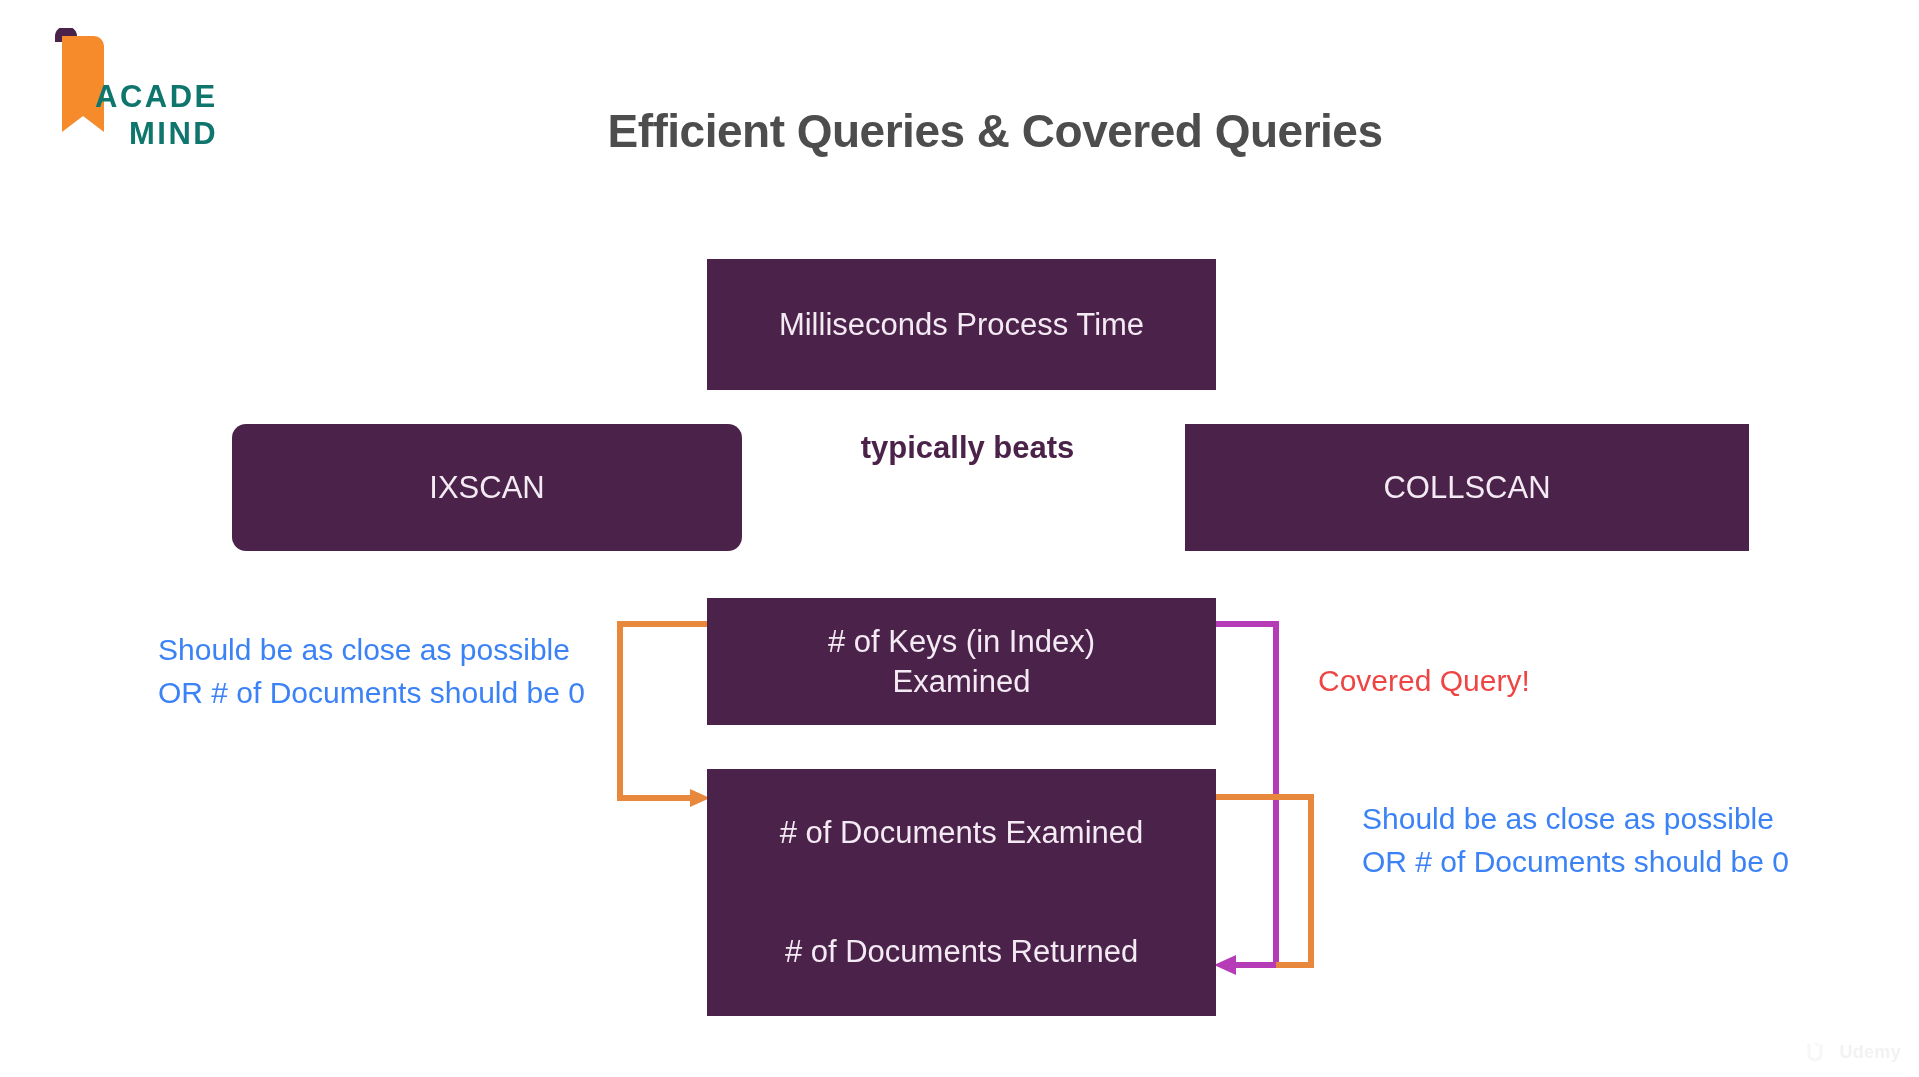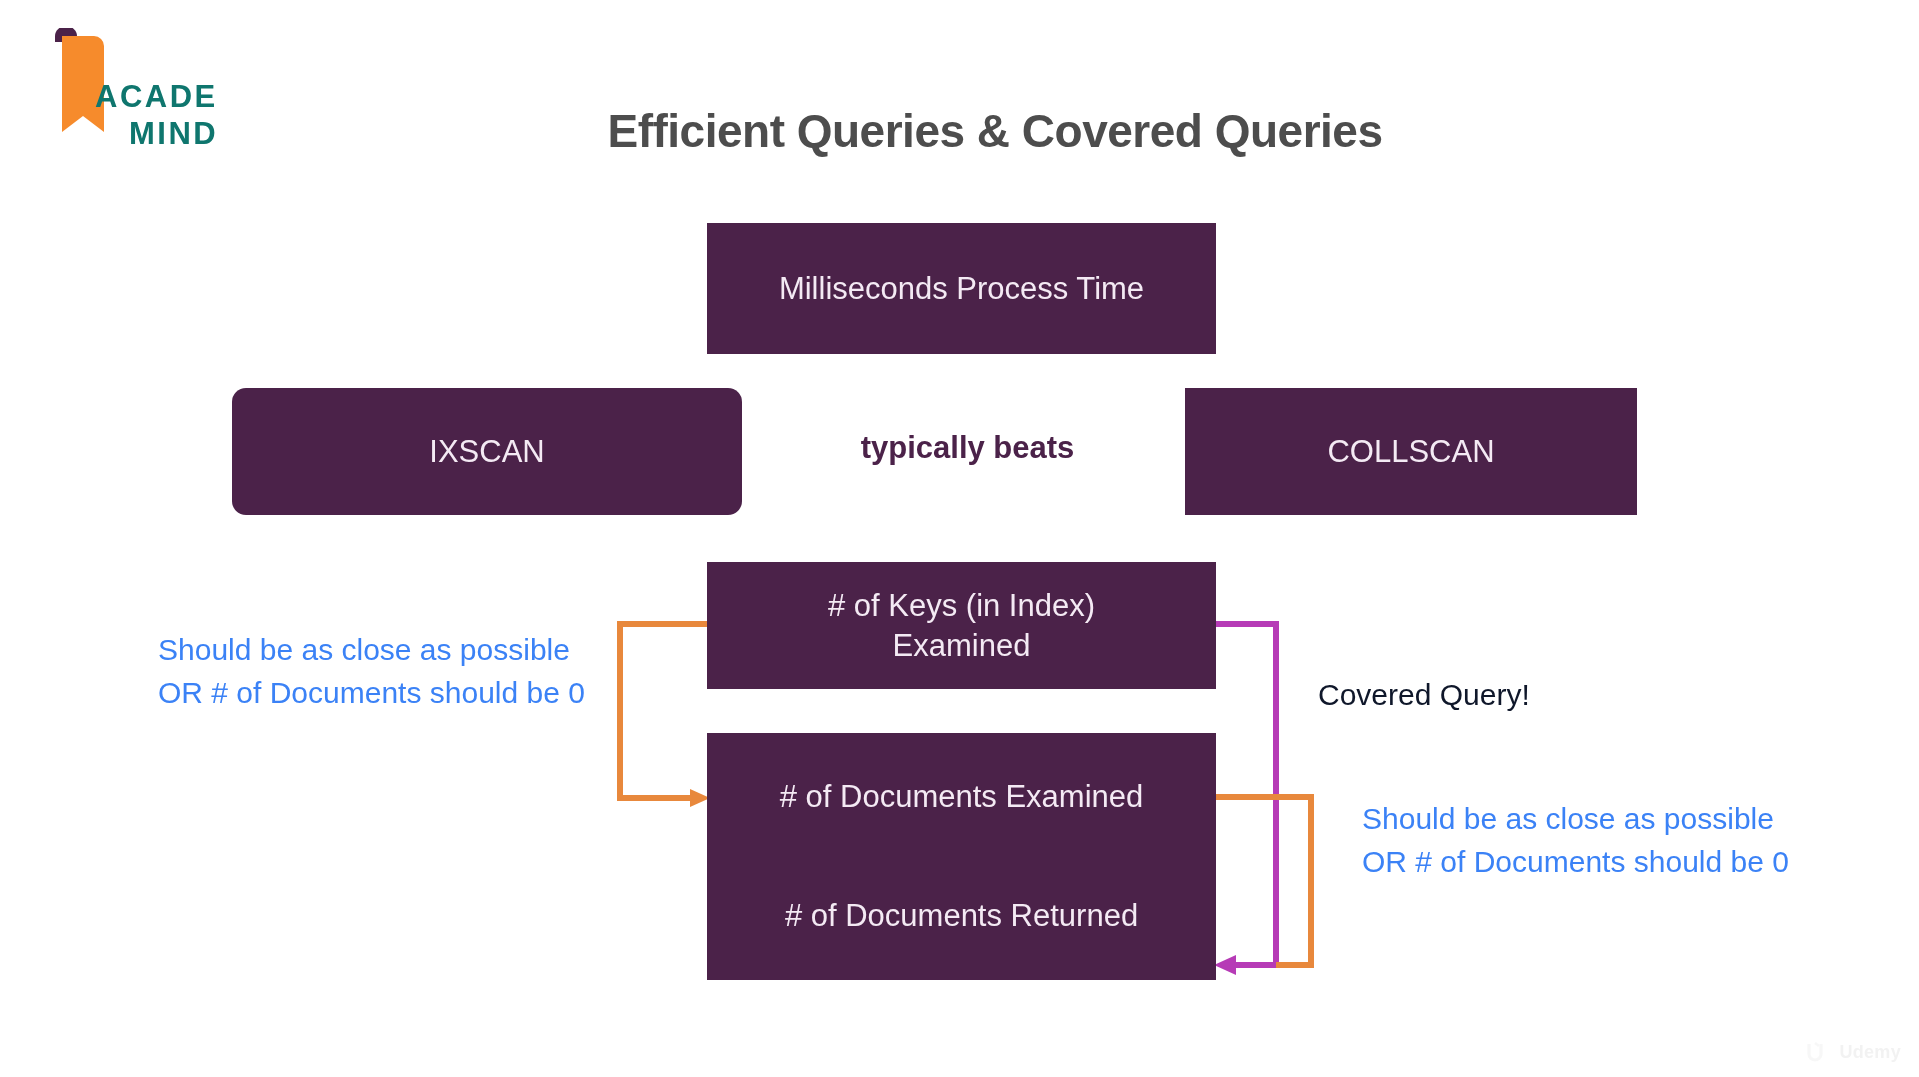--- a/index.html
+++ b/index.html
@@ -70,25 +70,26 @@
     color: #f4eaf4;
     display: flex;
     align-items: center;
     justify-content: center;
     text-align: center;
     font-size: 31px;
     line-height: 40px;
     font-weight: normal;
     box-sizing: border-box;
     padding: 4px 10px;
+    margin-top: 36px;
   }
 
   #box-ms       { left: 707px;  top: 223px; width: 509px; height: 131px; }
   #box-ixscan   { left: 232px;  top: 388px; width: 510px; height: 127px; border-radius: 14px; }
-  #box-collscan { left: 1185px; top: 388px; width: 452px; height: 127px; }
+  #box-collscan { left: 1185px; top: 388px; width: 564px; height: 127px; }
   #box-keys     { left: 707px;  top: 562px; width: 509px; height: 127px; }
   #box-docsex   { left: 707px;  top: 733px; width: 509px; height: 127px; }
   #box-docsret  { left: 707px;  top: 852px; width: 509px; height: 128px; }
 
   
   #typically-beats {
     position: absolute;
     left: 738px;
     top: 430px;
     width: 459px;
@@ -106,24 +107,24 @@
     line-height: 43px;
     white-space: pre-line;
     margin-left: 12px;
   }
   #annot-left  { left: 146px;  top: 628px;  width: 470px; }
   #annot-right { left: 1350px; top: 797px;  width: 460px; }
 
   #covered-query {
     position: absolute;
     left: 1318px;
-    top: 673px;
+    top: 659px;
     font-size: 30px;
     line-height: 43px;
-    color: #0f172a;
+    color: #ef4444;
   }
 
   
   #connectors {
     position: absolute;
     left: 0;
     top: 0;
     width: 1919px;
     height: 1077px;
     pointer-events: none;

